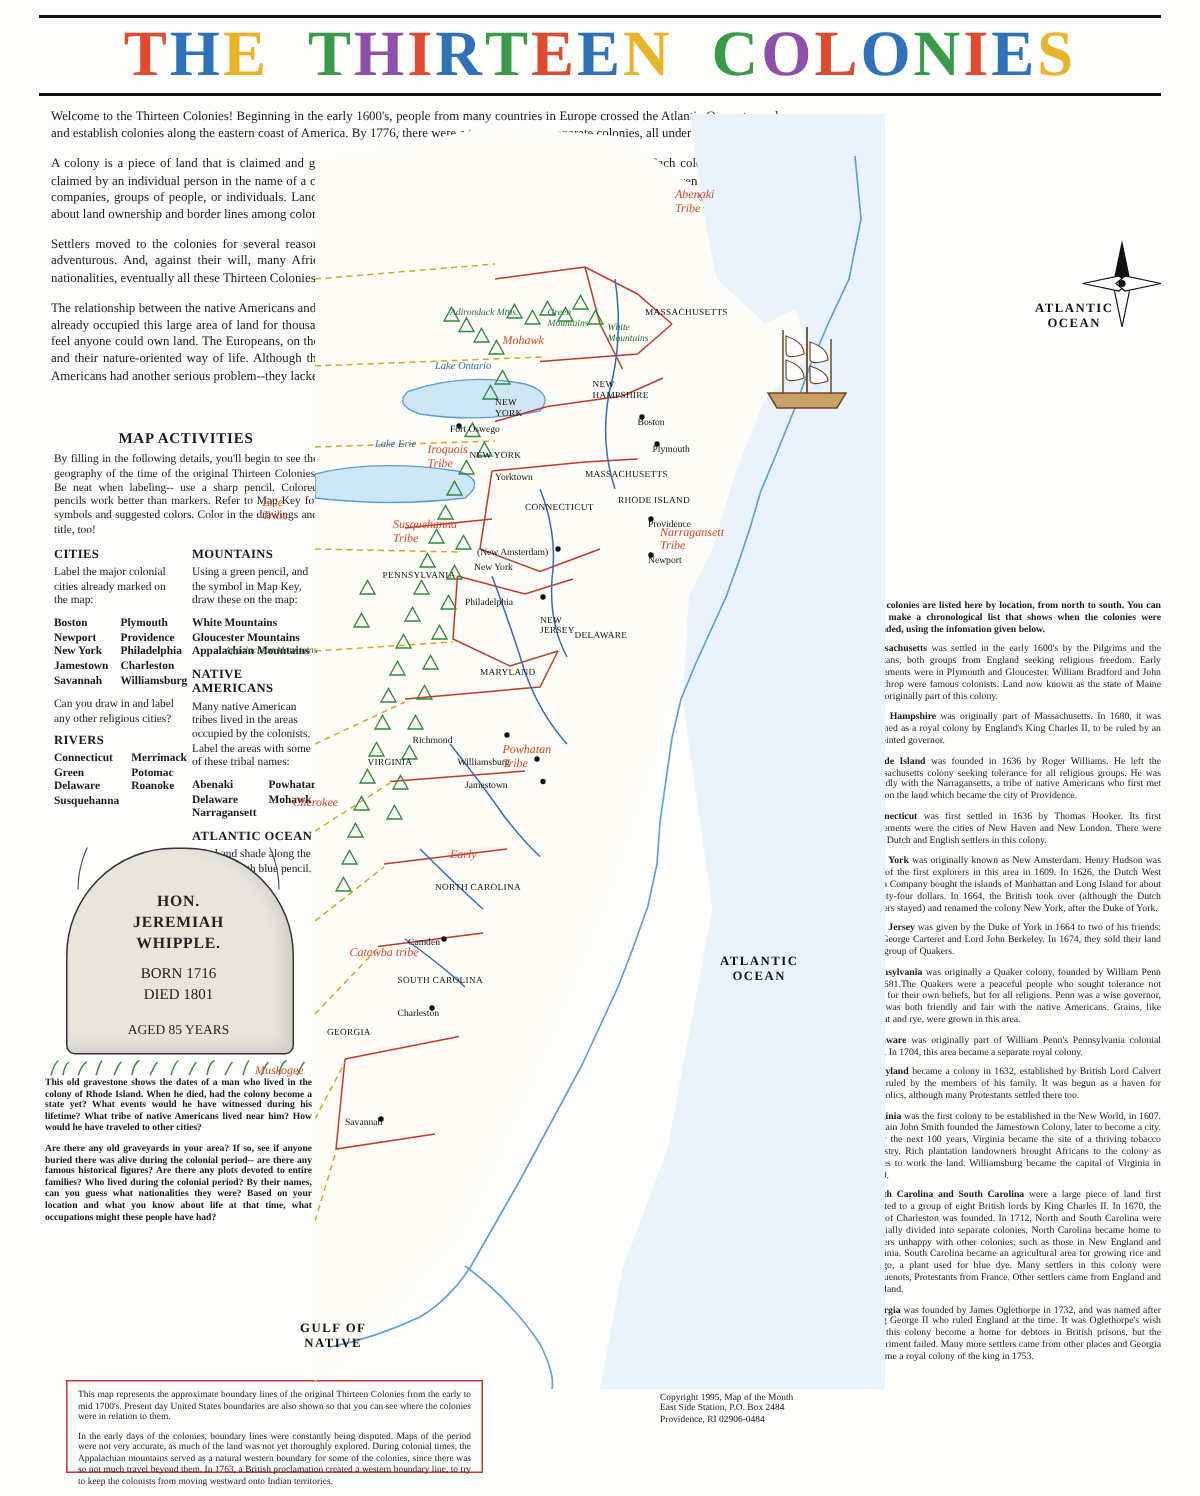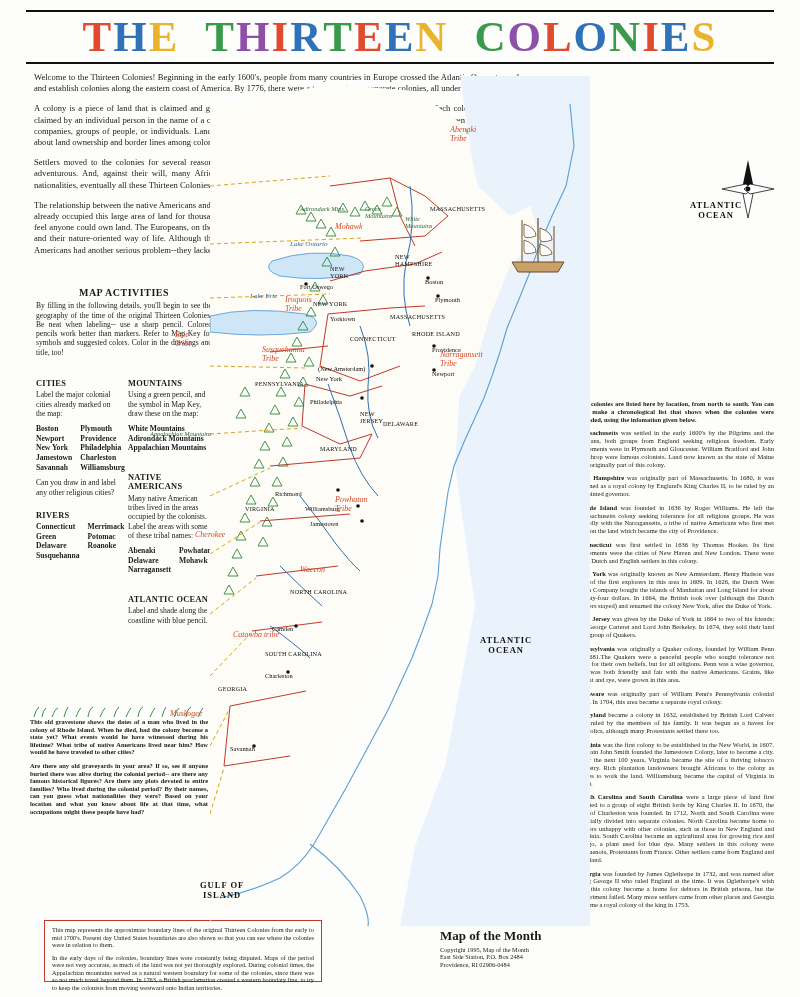--- a/index.html
+++ b/index.html
@@ -22,21 +22,21 @@
   
   .intro{position:absolute;left:34px;top:72px;width:496px;font-size:8.6px;line-height:11.2px;text-align:justify;}
   .intro p{margin:0 0 9px 0;}
 
   
   .activities{position:absolute;left:36px;top:288px;width:176px;font-size:7.6px;line-height:9.3px;}
   .activities h3{font-size:10px;margin:0 0 4px 0;text-align:center;letter-spacing:.5px;font-weight:bold;}
   .activities .lead{margin:0 0 8px 0;text-align:justify;}
   .act-cols{display:flex;gap:8px;}
   .act-col{width:84px;}
-  .act-col h4{font-size:8.4px;margin:14px 0 2px 0;font-weight:bold;letter-spacing:.3px;}
+  .act-col h4{font-size:8.4px;margin:0 0 2px 0;font-weight:bold;letter-spacing:.3px;}
   .act-col p{margin:0 0 6px 0;}
   .two{display:flex;gap:8px;}
   .two div{flex:1;}
   .two .it{font-size:7.6px;line-height:9.6px;}
 
   
   .grave-wrap{position:absolute;left:30px;top:565px;width:180px;}
   .stone{position:relative;width:150px;height:140px;margin-left:14px;}
   .stone .body{
     position:absolute;left:0;top:0;width:150px;height:136px;
@@ -155,21 +155,21 @@
             </div>
           </div>
           <div style="height: 6px;"></div>
         </div>
       <div class="act-col" id="act-right">
           <h4>MOUNTAINS</h4>
           <p>Using a green pencil, and the symbol in Map Key, draw these on the map:</p>
           <div class="two">
             <div class="it">
               <div style="font-weight: bold;">White Mountains</div>
-              <div style="font-weight: bold;">Adirondack Mountains</div>
+              <div style="font-weight: bold;">Gloucester Mountains</div>
               <div style="font-weight: bold;">Appalachian Mountains</div>
             </div>
           </div>
           <div style="height: 6px;"></div>
           <h4>NATIVE AMERICANS</h4>
           <p>Many native American tribes lived in the areas occupied by the colonists. Label the areas with some of these tribal names:</p>
           <div class="two">
             <div class="it">
               <div style="font-weight: bold;">Abenaki</div>
               <div style="font-weight: bold;">Delaware</div>
@@ -181,20 +181,34 @@
             </div>
           </div>
           <div style="height: 6px;"></div>
           <h4>ATLANTIC OCEAN</h4>
           <p>Label and shade along the coastline with blue pencil.</p>
         </div>
     </div>
   </div>
 
   <div class="grave-wrap">
+    <div class="stone">
+      <div class="body"></div>
+      <svg width="150" height="140" style="position:absolute;left:0;top:0;">
+        <path d="M8 28 A67 67 0 0 1 142 28" fill="none" stroke="#555" stroke-width="0.8"></path>
+      </svg>
+      <div class="txt">
+        <div class="nm">HON.</div>
+        <div class="nm">JEREMIAH</div>
+        <div class="nm">WHIPPLE.</div>
+        <div class="dt" style="margin-top:6px">BORN 1716</div>
+        <div class="dt">DIED 1801</div>
+        <div class="age">AGED 85 YEARS</div>
+      </div>
+    </div>
     <svg class="grass" viewBox="0 0 180 14">
       <g stroke="#3a8f3f" stroke-width="1" fill="none">
         <path d="M4 14 q2 -8 5 -10"></path>
           <path d="M12 14 q1 -7 4 -9"></path>
           <path d="M22 14 q3 -8 6 -9"></path>
         <path d="M34 14 q2 -7 4 -10"></path>
           <path d="M46 14 q3 -8 5 -9"></path>
           <path d="M58 14 q1 -8 5 -10"></path>
         <path d="M70 14 q3 -7 5 -9"></path>
           <path d="M84 14 q2 -8 5 -10"></path>
@@ -294,21 +308,20 @@
           </svg>
       </span>
       <span class="key-label">
         <b>Present day</b>
         <b>state boundary</b>
       </span>
     </div>
   </div>
 
   <div class="footer">
-    <div class="brand">Map of the Month</div>
     <div class="addr">Copyright 1995, Map of the Month</div>
     <div class="addr">East Side Station, P.O. Box 2484</div>
     <div class="addr">Providence, RI  02906-0484</div>
   </div>
 
   <div class="map">
     <svg width="380" height="860" viewBox="0 0 380 860">
 
       <path d="M250 10 L380 10 L380 860 L190 860 L205 780 L235 700 L250 620 L265 540 L255 470 L245 400 L250 320 L265 240 L270 150 Z" fill="#eaf3fb"></path>
 
@@ -428,21 +441,21 @@
         <div class="lbl ocean" style="left: 480px; top: 134px;">
           <div>ATLANTIC</div>
           <div>OCEAN</div>
         </div>
         <div class="lbl ocean" style="left: 270px; top: 569px;">
           <div>ATLANTIC</div>
           <div>OCEAN</div>
         </div>
         <div class="lbl ocean" style="left: -10px; top: 814px;">
           <div>GULF  OF</div>
-          <div>ISLAND</div>
+          <div>NATIVE</div>
         </div>
         <div class="lbl water" style="left: 80px; top: 174px;">
           <div>Lake Ontario</div>
         </div>
         <div class="lbl water" style="left: 40px; top: 226px;">
           <div>Lake Erie</div>
         </div>
         <div class="lbl state" style="left: 220px; top: 139px;">
           <div>MASSACHUSETTS</div>
         </div>
@@ -560,21 +573,21 @@
           <div>Tribe</div>
         </div>
         <div class="lbl tribe" style="left: 125px; top: 429px;">
           <div>Powhatan</div>
           <div>Tribe</div>
         </div>
         <div class="lbl tribe" style="left: -15px; top: 464px;">
           <div>Cherokee</div>
         </div>
         <div class="lbl tribe" style="left: 90px; top: 499px;">
-          <div>Waccon</div>
+          <div>Early</div>
         </div>
         <div class="lbl tribe" style="left: 23px; top: 564px;">
           <div>Catawba tribe</div>
         </div>
         <div class="lbl tribe" style="left: -40px; top: 643px;">
           <div>Muskogee</div>
         </div>
         <div class="lbl mtn" style="left: 90px; top: 139px;">
           <div>Adirondack Mtns.</div>
         </div>

